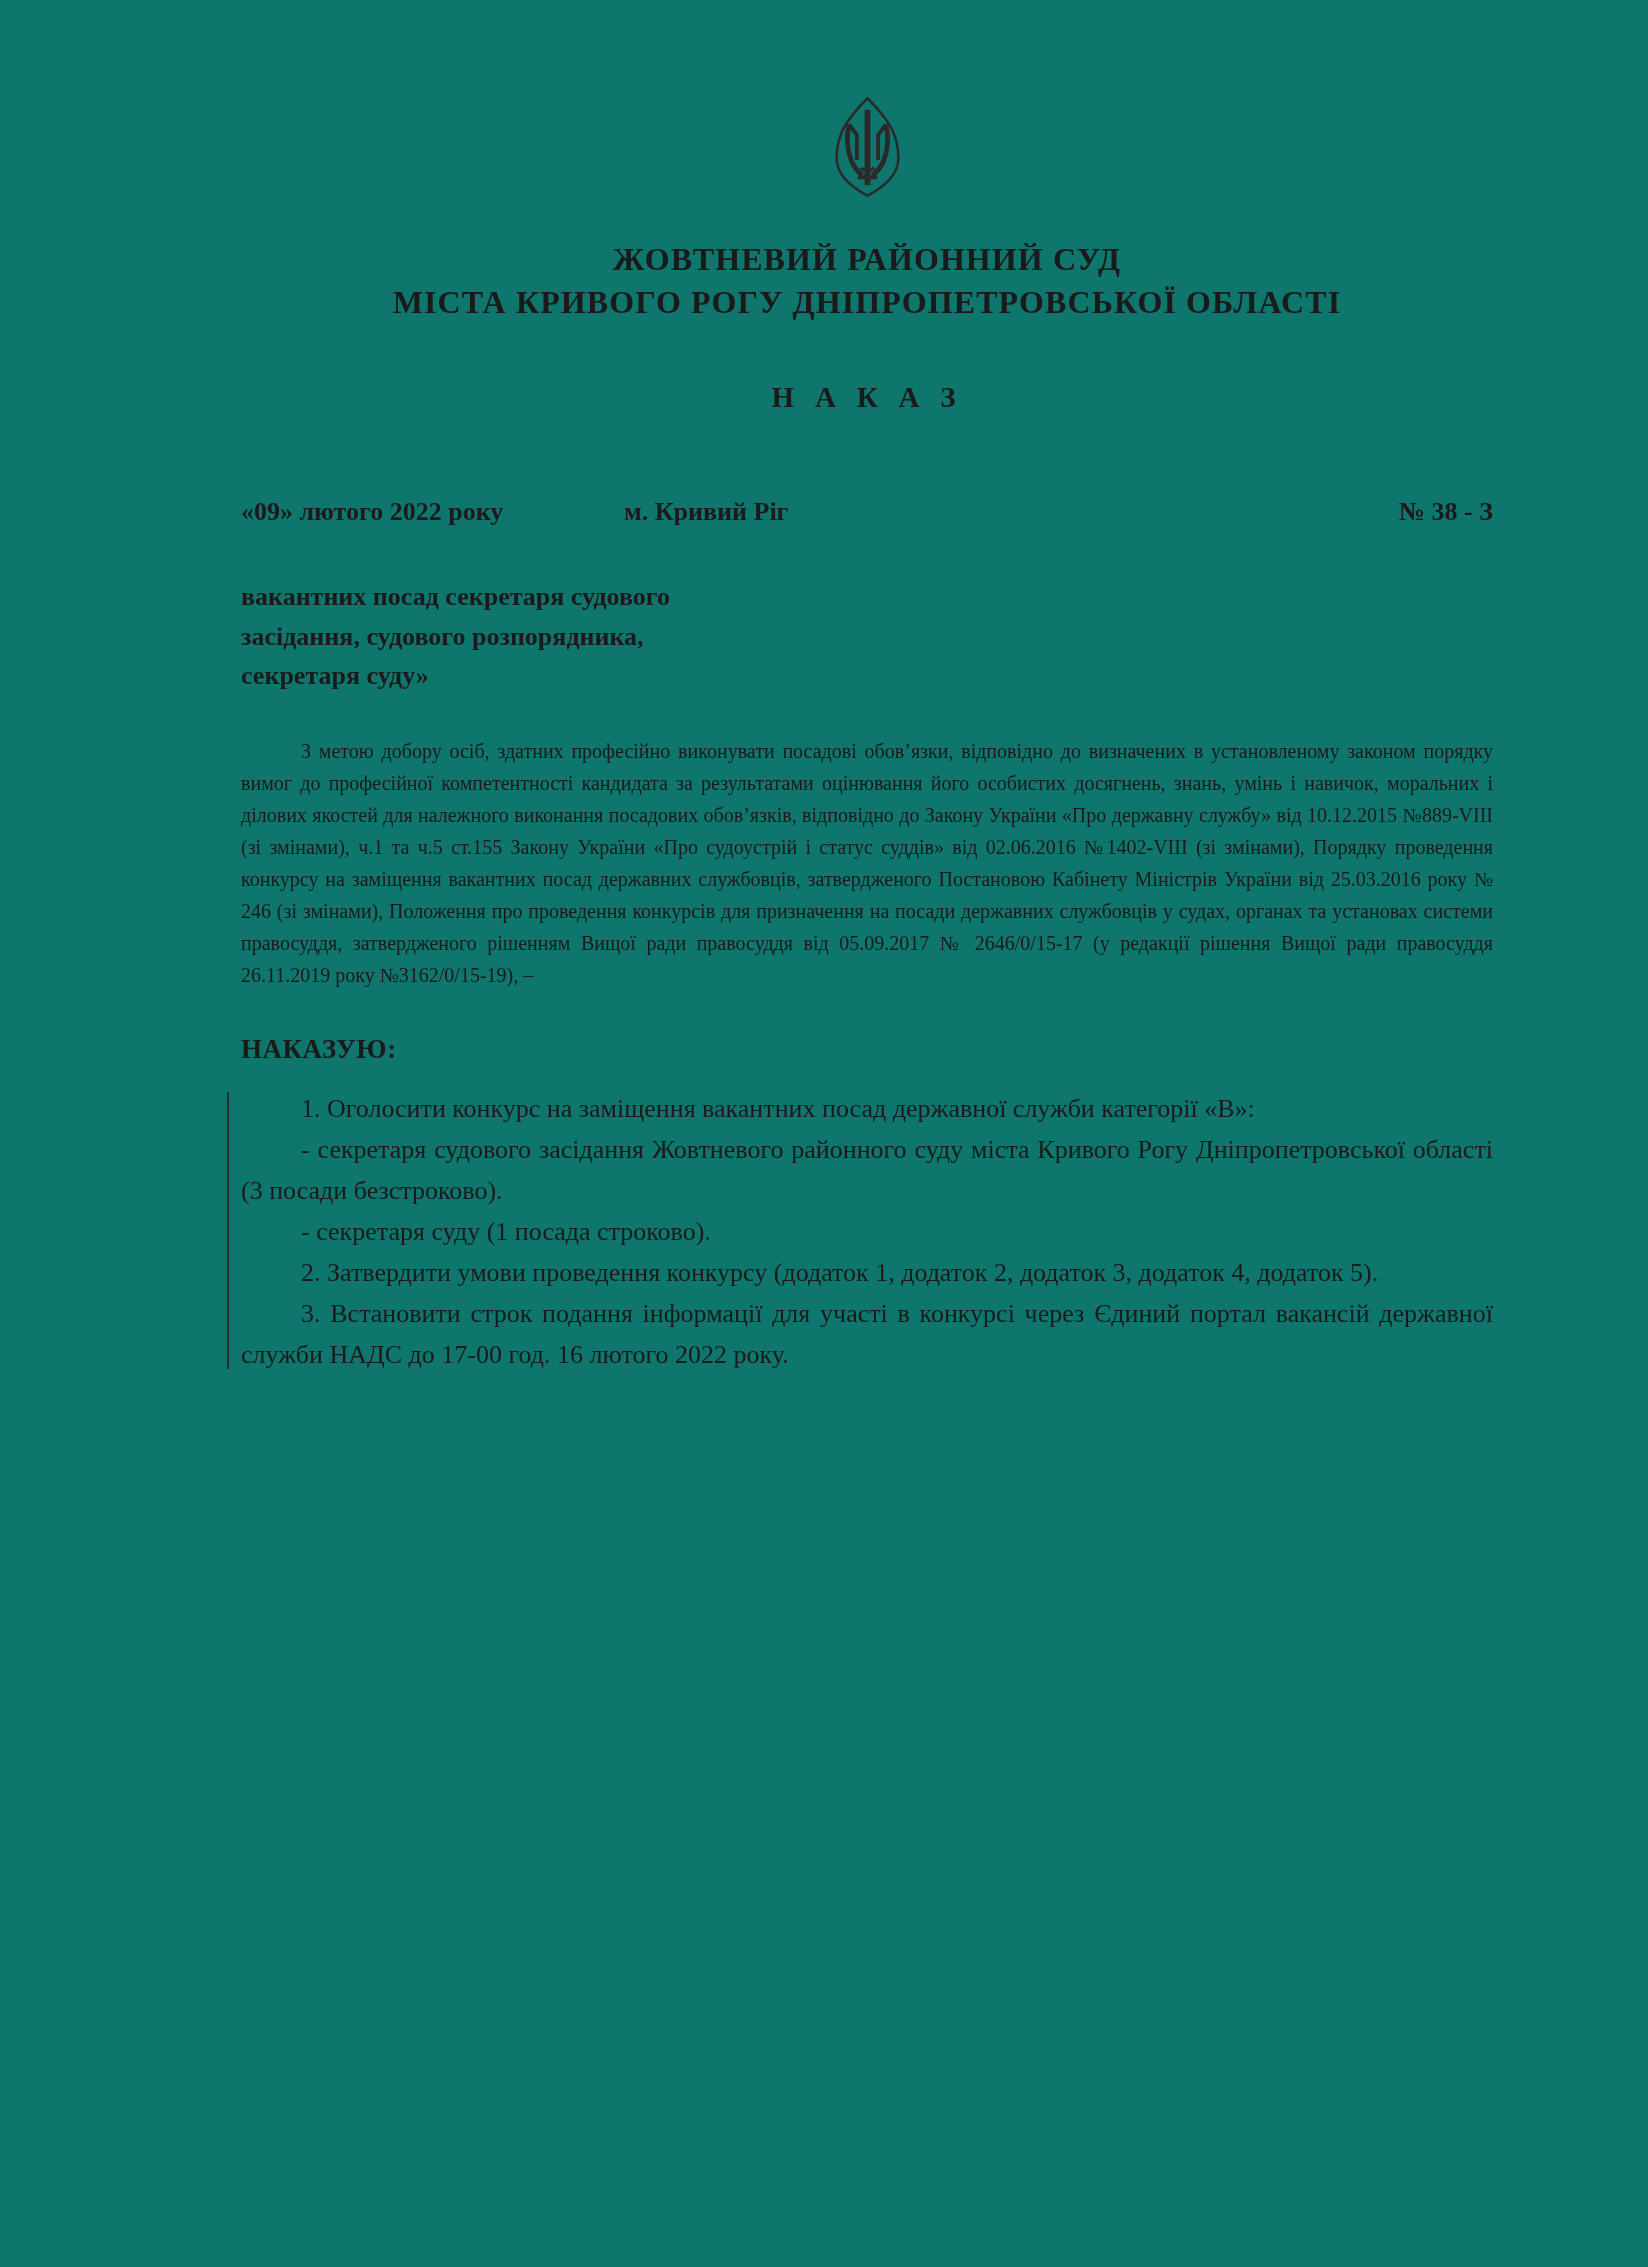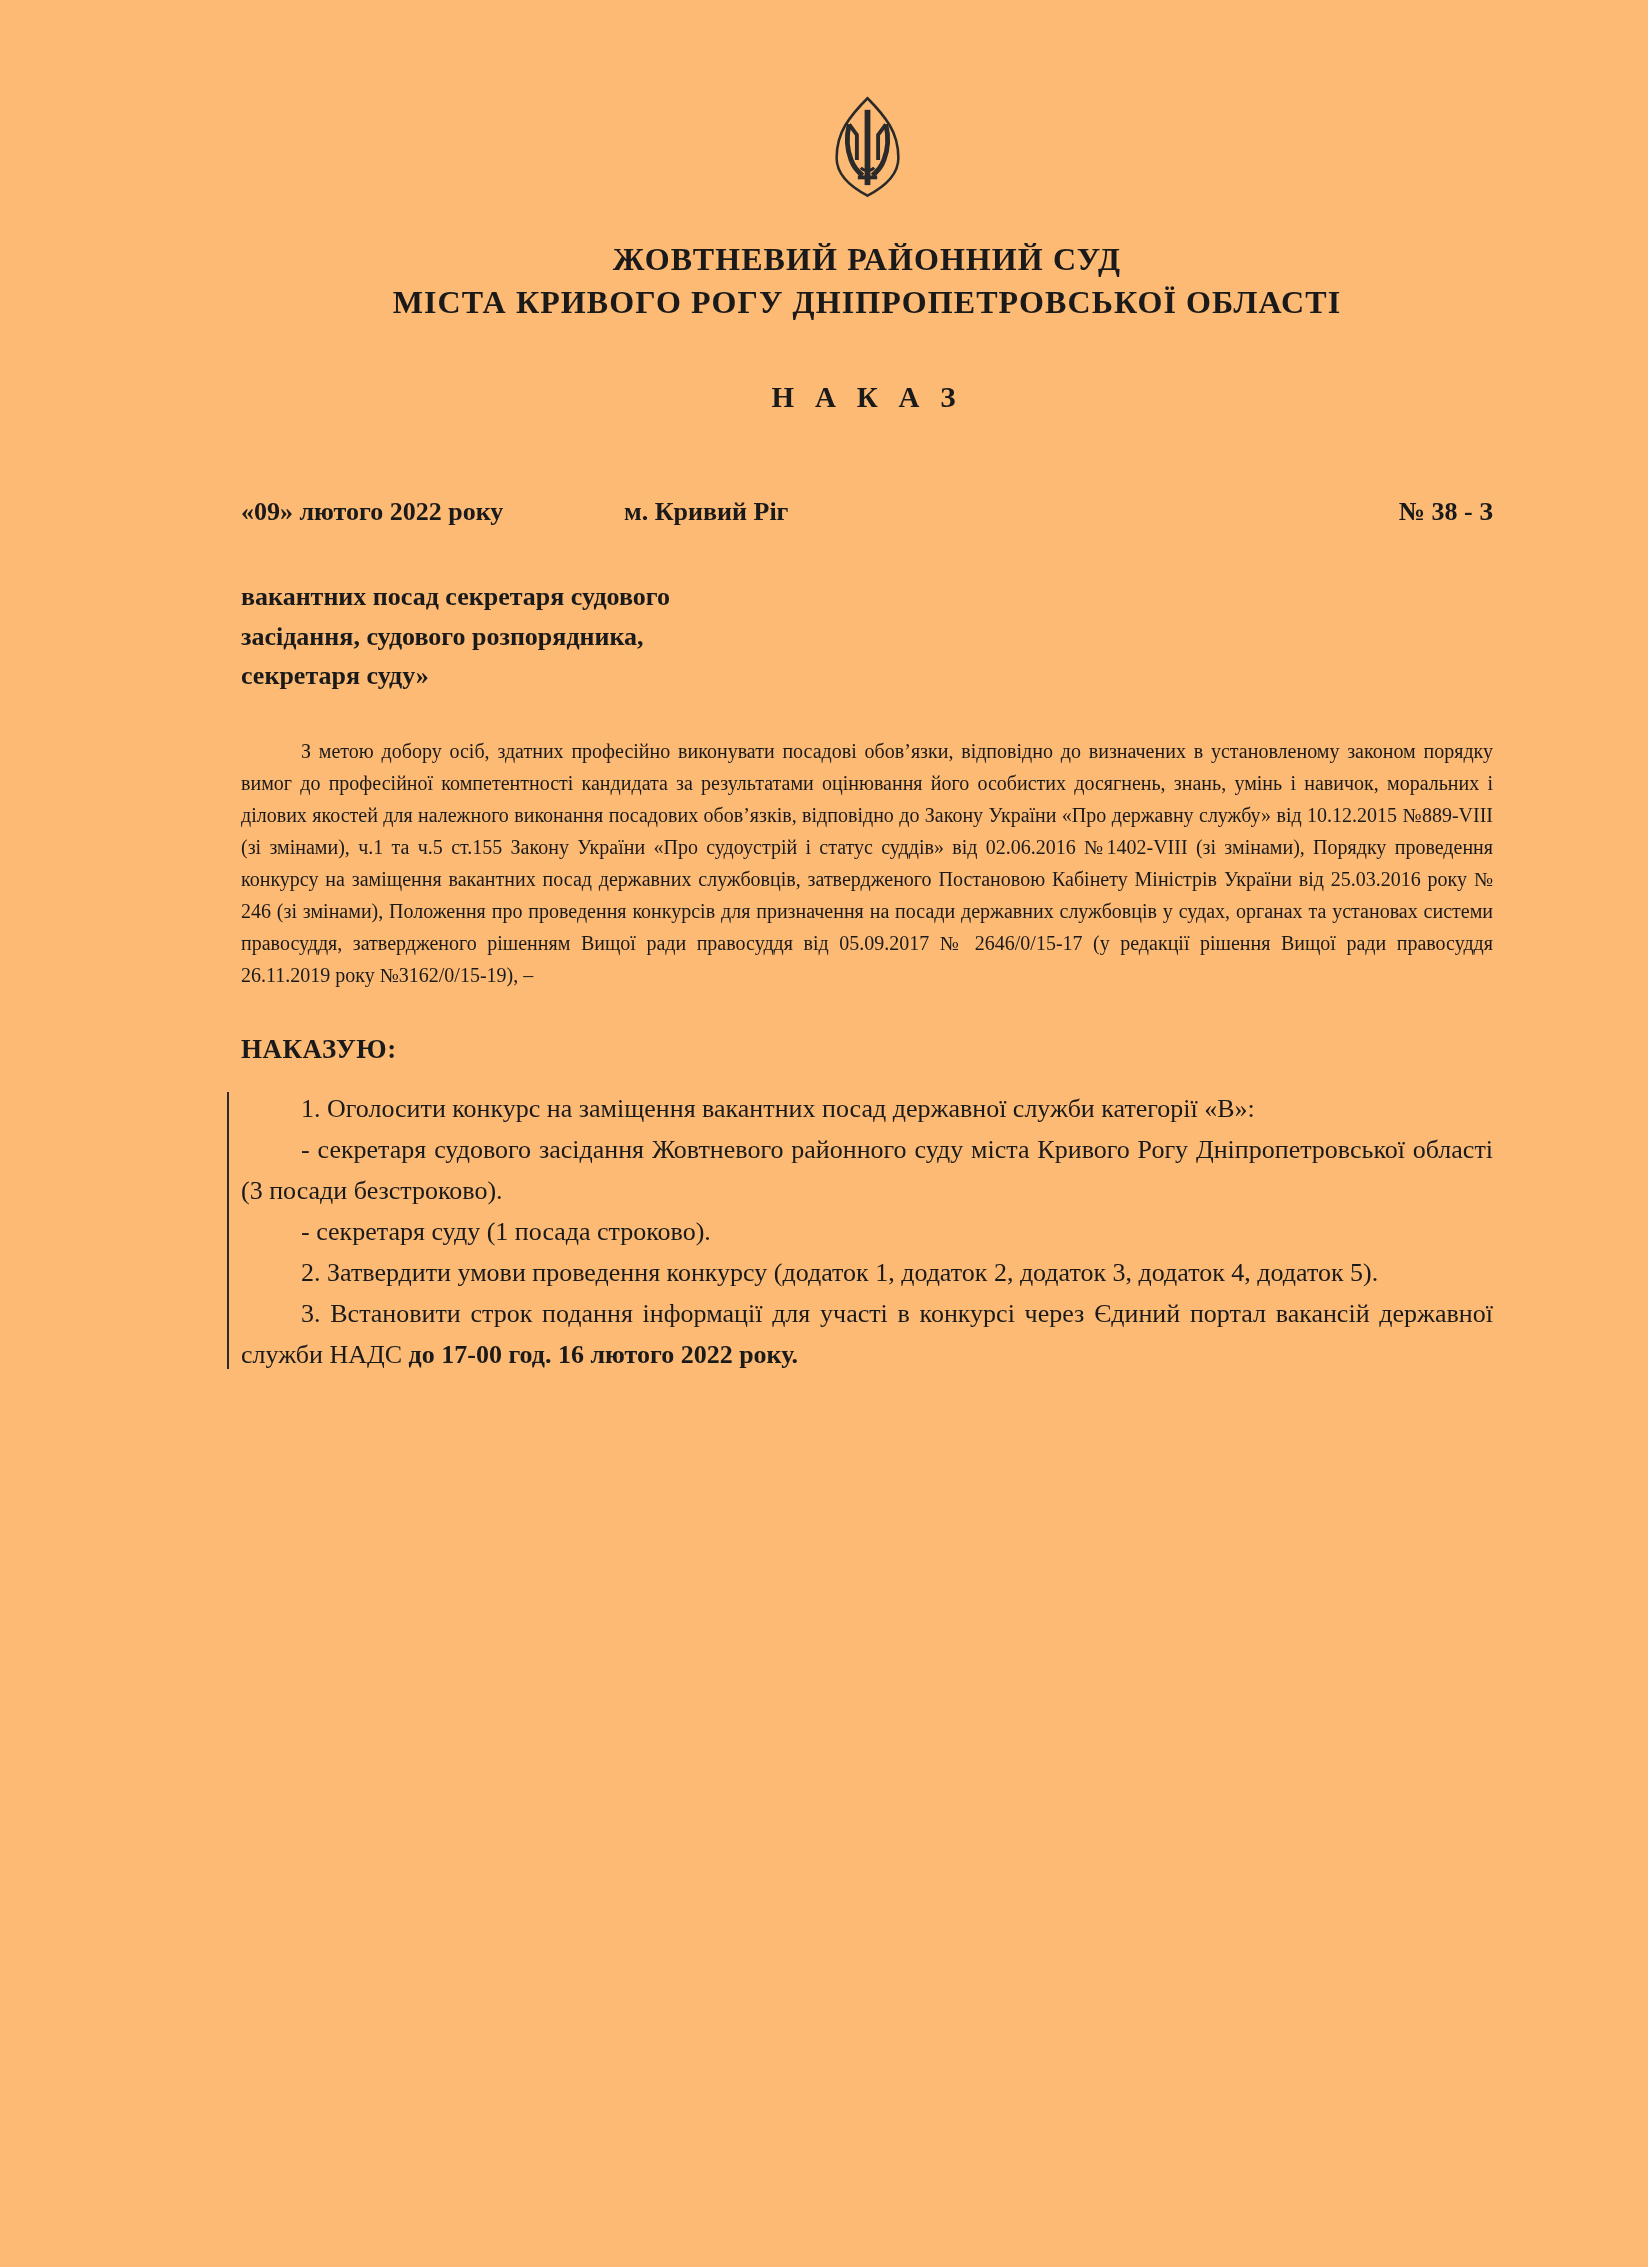--- a/index.html
+++ b/index.html
@@ -4,21 +4,21 @@
 <style>
   html, body {
     margin: 0;
     padding: 0;
     background: #ffffff;
   }
   .page {
     position: relative;
     width: 1649px;
     height: 2268px;
-    background: #fdba74;
+    background: #0f766e;
     font-family: "Liberation Serif", "DejaVu Serif", serif;
     color: #1a1a1a;
     box-sizing: border-box;
     overflow: hidden;
   }
   .content {
     position: absolute;
     left: 241px;
     top: 0;
     width: 1252px;
@@ -107,21 +107,21 @@
     bottom: 5.8px;
     width: 1.9px;
     background: #2b2b2b;
   }
   .item {
     font-size: 26px;
     line-height: 1.58;
     text-align: justify;
     text-indent: 60px;
   }
-  .item b { font-weight: bold; }
+  .item b { font-weight: normal; }
 </style>
 </head>
 <body>
 
 <div class="page">
   <div class="content">
 
     <div class="emblem-wrap">
       <svg class="emblem" viewBox="0 0 86 112">
         <g fill="none" stroke="#2a2a2a" stroke-width="2.6">

